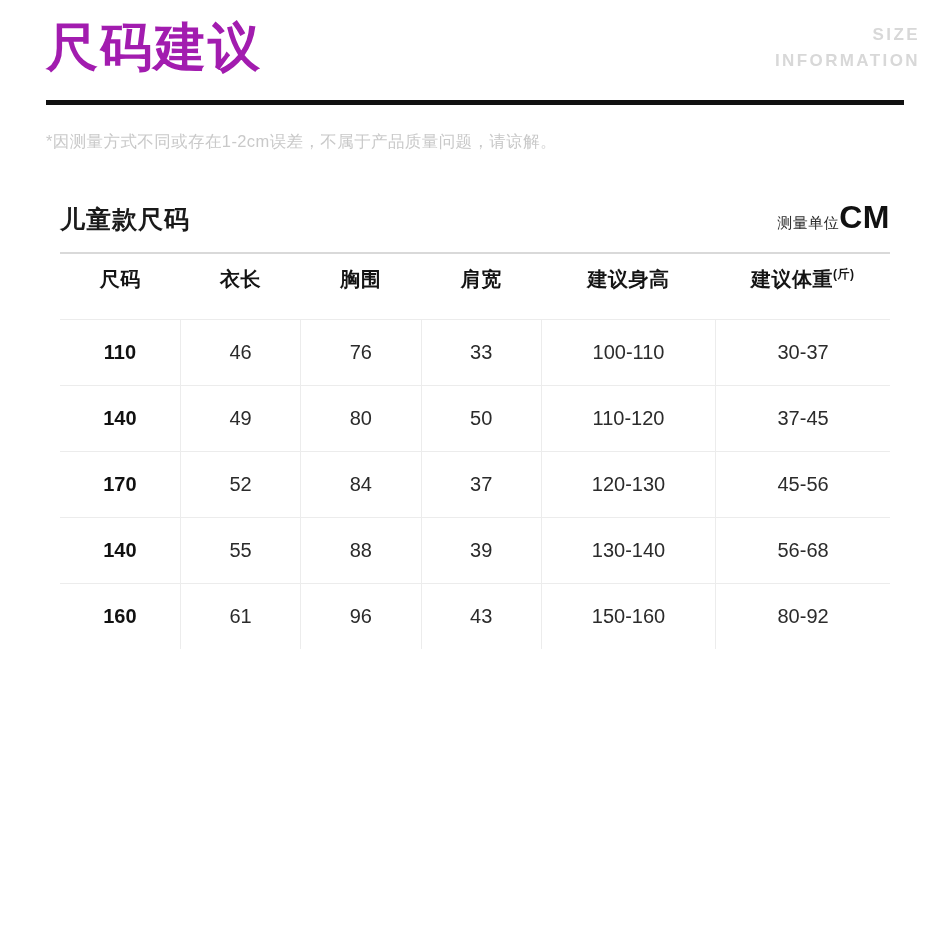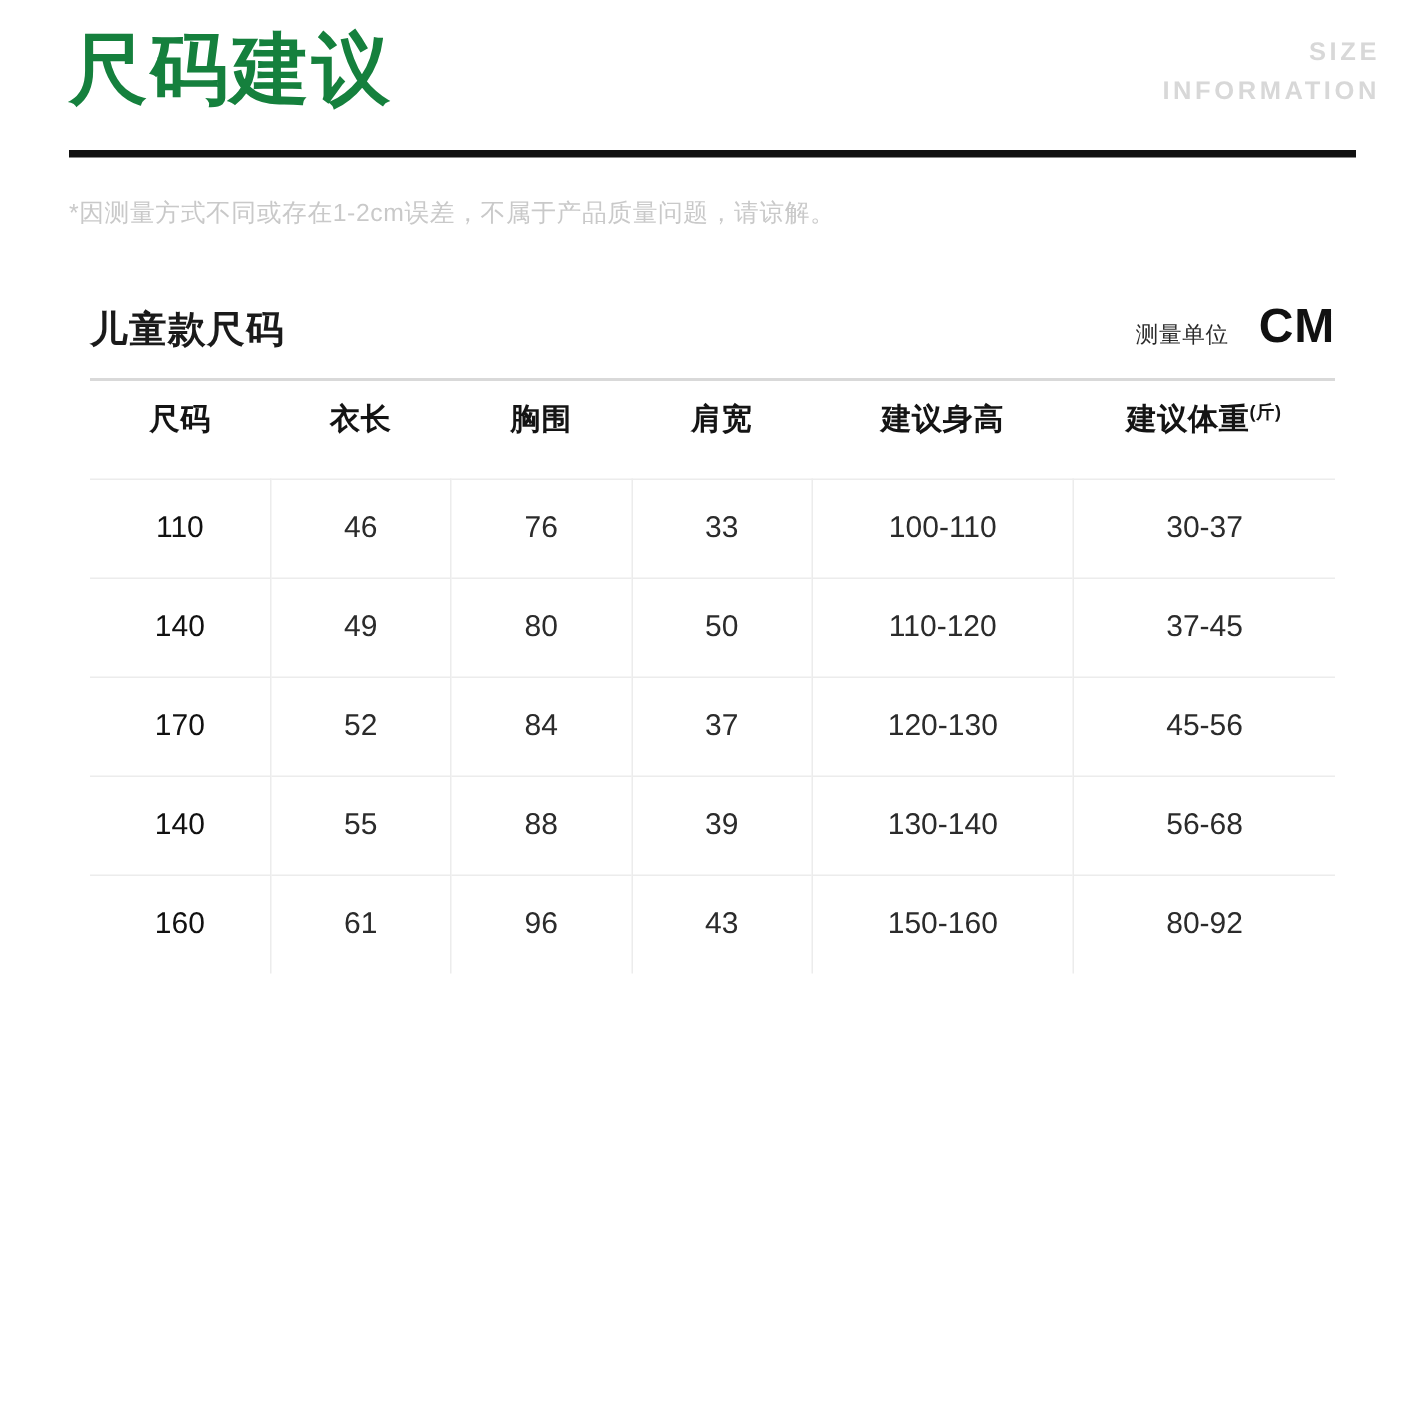--- a/index.html
+++ b/index.html
@@ -27,21 +27,21 @@
     padding: 18px 46px 0 46px;
     height: 92px;
     box-sizing: border-box;
   }
   .main-title {
     font-size: 52px;
     font-weight: 700;
     letter-spacing: 2px;
     line-height: 1.15;
     margin: 0;
-    color: #15803d;
+    color: #a21caf;
     font-family: "Liberation Sans", "DejaVu Sans", sans-serif;
   }
   .title-en {
     position: absolute;
     right: 30px;
     top: 22px;
     text-align: right;
     color: #d8d8d8;
     font-size: 17px;
     font-weight: 700;
@@ -72,21 +72,21 @@
   }
   .section-title {
     font-size: 25px;
     font-weight: 700;
     color: #1a1a1a;
     letter-spacing: 1px;
   }
   .unit-wrap {
     display: flex;
     align-items: baseline;
-    gap: 20px;
+    gap: 0;
   }
   .unit-label {
     font-size: 15px;
     color: #2a2a2a;
     letter-spacing: 0.5px;
   }
   .unit-value {
     font-size: 32px;
     font-weight: 700;
     color: #111111;
@@ -127,21 +127,21 @@
     text-align: center;
     padding: 21px 0 21px 0;
     border-top: 1px solid #ececec;
     border-right: 1px solid #ececec;
     font-weight: 400;
   }
   table.size-table td:last-child {
     border-right: none;
   }
   table.size-table td.sizecol {
-    font-weight: 400;
+    font-weight: 700;
     color: #111111;
     font-size: 20px;
   }
   table.size-table tbody tr:last-child td {
     border-bottom: none;
   }
   .col-1 { width: 14.5%; }
   .col-2 { width: 14.5%; }
   .col-3 { width: 14.5%; }
   .col-4 { width: 14.5%; }

